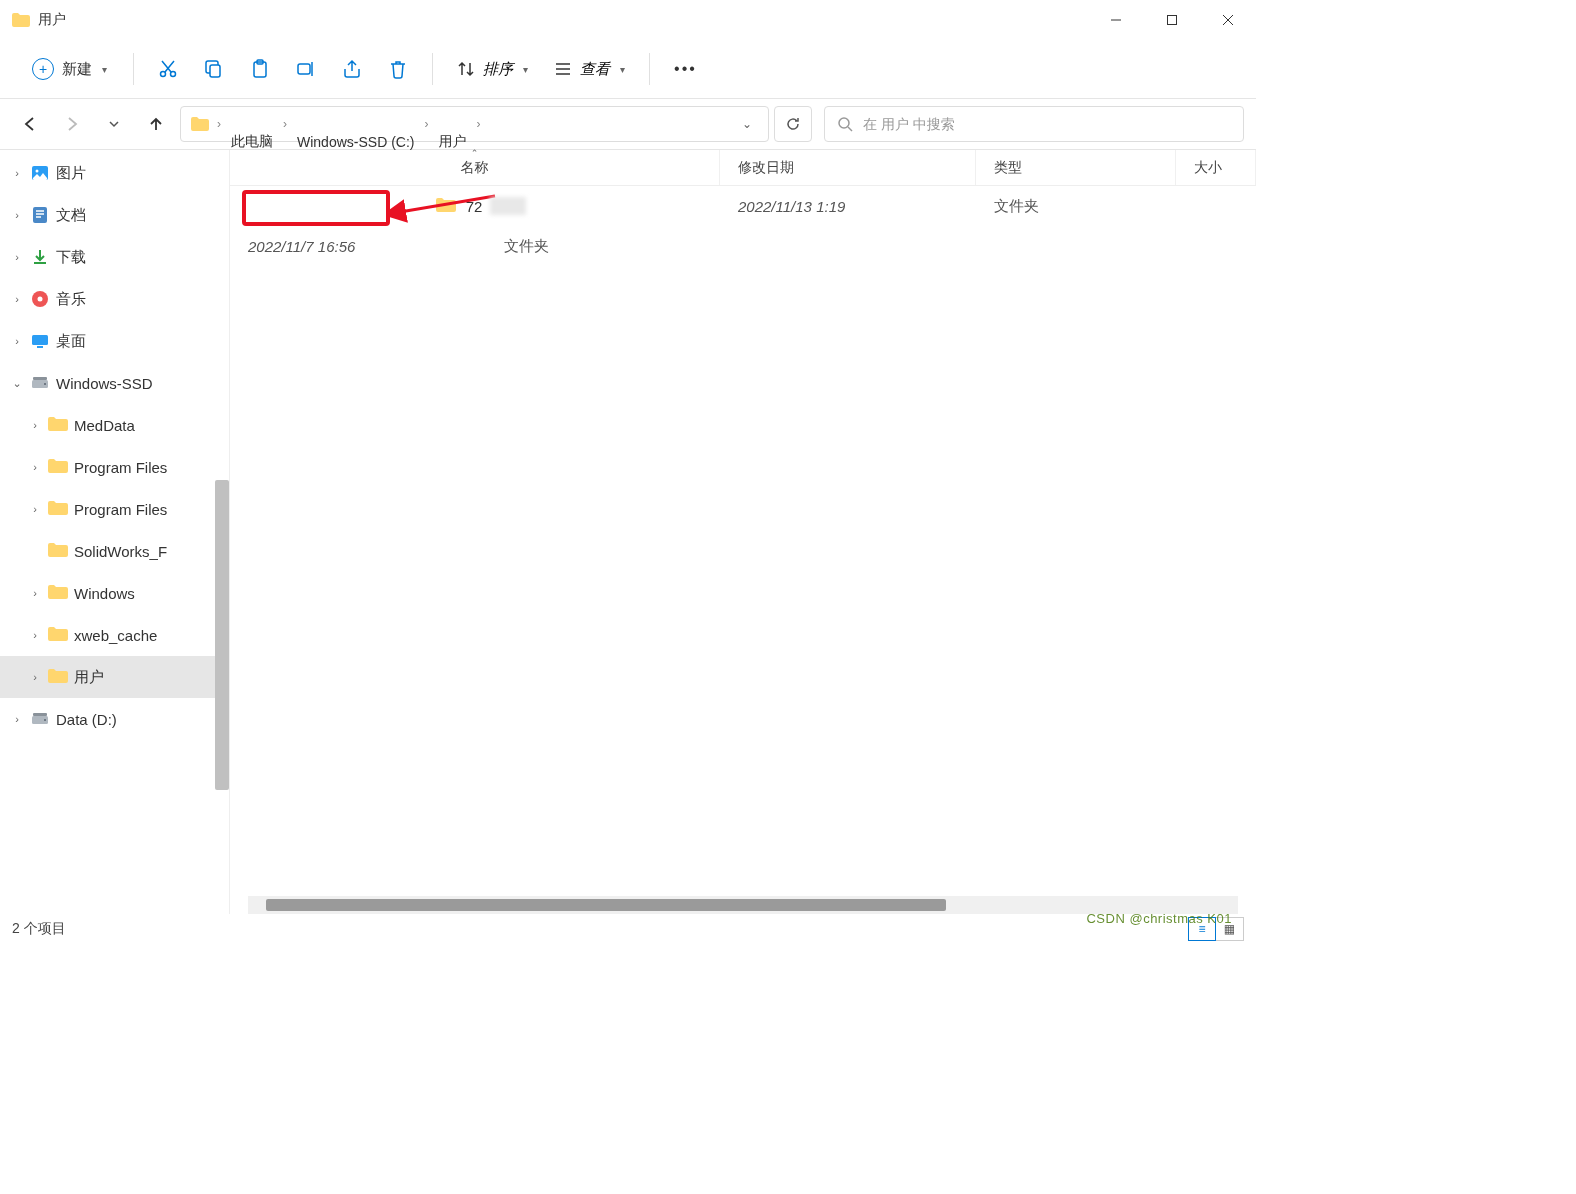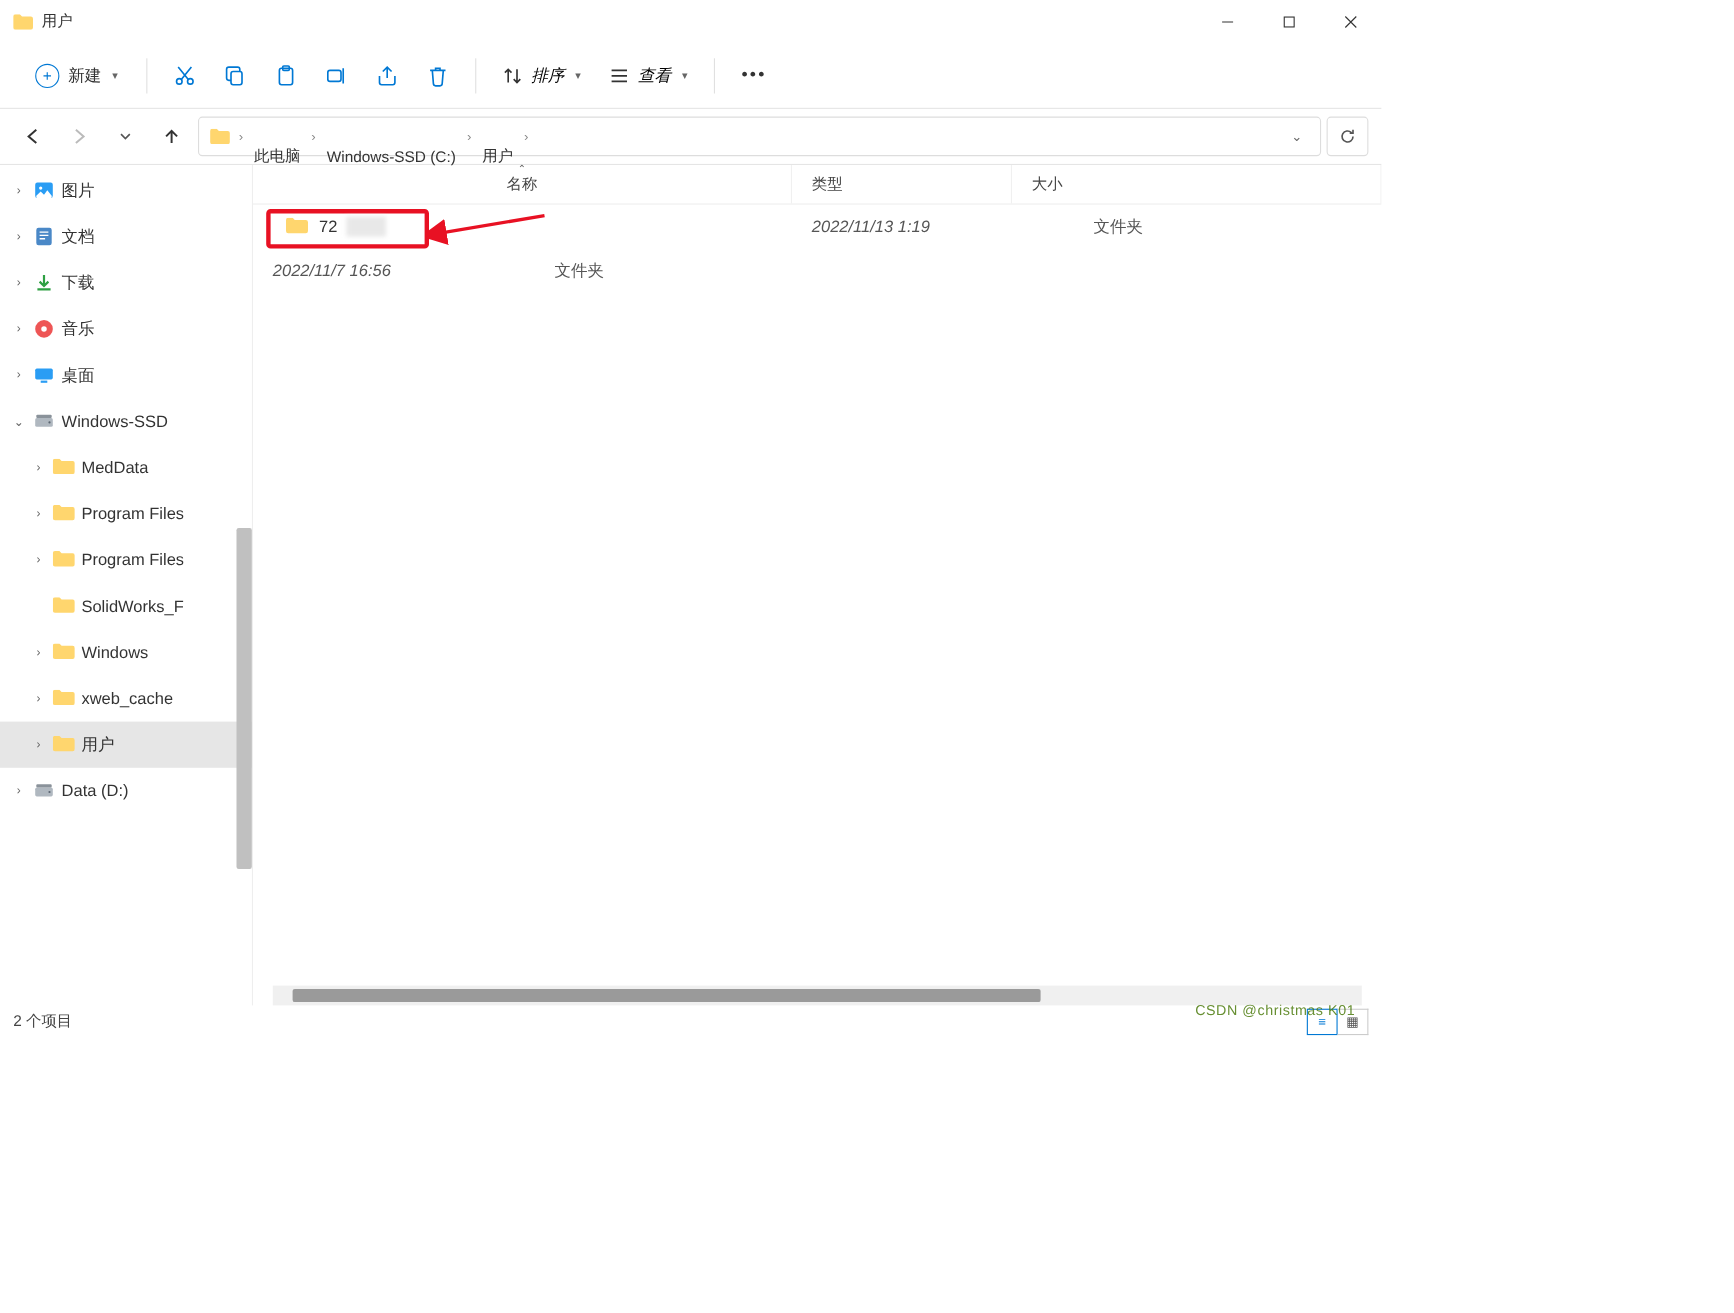--- a/index.html
+++ b/index.html
@@ -52,21 +52,21 @@
     .fl-header { display: flex; height: 36px; align-items: center; border-bottom: 1px solid #eee; font-size: 14px; color: #444; position: relative; }
     .fl-col { padding: 0 18px; position: relative; border-right: 1px solid #f0f0f0; height: 100%; display: flex; align-items: center; }
     .fl-col.name { width: 490px; justify-content: center; }
     .fl-col.date { width: 256px; }
     .fl-col.type { width: 200px; }
     .fl-col.size { flex: 1; text-align: right; }
     .fl-sortarrow { position: absolute; top: -2px; left: 50%; transform: translateX(-50%); font-size: 9px; color: #666; }
     .fl-rows { position: relative; }
     .fl-row { display: flex; height: 40px; align-items: center; font-size: 15px; color: #333; }
     .fl-cell { padding: 0 18px; }
-    .fl-cell.name { width: 490px; display: flex; align-items: center; gap: 10px; padding-left: 30px; }
+    .fl-cell.name { width: 490px; display: flex; align-items: center; gap: 10px; padding-left: 30px; justify-content: center; }
     .fl-cell.date { width: 256px; color: #555; font-style: italic; }
     .fl-cell.type { width: 200px; color: #555; }
     
     .highlight-box { position: absolute; border: 4px solid #e81123; border-radius: 4px; pointer-events: none; }
     .arrow { position: absolute; pointer-events: none; }
     
     .hscroll { height: 18px; background: #f0f0f0; margin: 0 18px; position: relative; }
     .hscroll-thumb { position: absolute; left: 18px; top: 3px; width: 680px; height: 12px; background: #9a9a9a; border-radius: 2px; }
     
     .statusbar { display: flex; align-items: center; height: 30px; padding: 0 12px; font-size: 14px; color: #444; text-align: center; }
@@ -203,20 +203,27 @@
     <span class="addr-crumb">用户</span>
     <span class="addr-sep">›</span>
     <span class="addr-dropdown">⌄</span>
   </div>
   <div class="refresh-btn">
       <svg width="16" height="16" viewBox="0 0 16 16" fill="none" stroke="#555" stroke-width="1.5">
         <path d="M13 8a5 5 0 11-1.5-3.5M13 2v3h-3"></path>
       </svg>
     </div>
 
+  <div class="search-box">
+    <svg width="16" height="16" viewBox="0 0 16 16" fill="none" stroke="#999" stroke-width="1.5">
+        <circle cx="7" cy="7" r="5"></circle>
+        <path d="M11 11l4 4"></path>
+      </svg>
+    <input type="text" placeholder="在 用户 中搜索" style="">
+  </div>
 </div>
 
 <div class="divider"></div>
 
 <div class="content">
 
   <div class="sidebar" id="sidebar">
     <div class="sidebar-scrollbar"></div>
   <div class="tree-item">
         <span class="tree-chev">›</span>
@@ -354,20 +361,21 @@
         <span class="tree-label">Data (D:)</span>
       </div>
     </div>
 
   <div class="filelist">
     <div class="fl-header">
       <div class="fl-col name">
         <span class="fl-sortarrow">⌃</span>
         <span>名称</span>
       </div>
+      <div class="fl-col date">修改日期</div>
       <div class="fl-col type">类型</div>
       <div class="fl-col size">大小</div>
     </div>
     <div class="fl-rows" id="filerows">
       <div class="highlight-box" style="left:12px;top:4px;width:148px;height:36px;"></div>
       <svg class="arrow" style="left:160px;top:4px;" width="110" height="36" viewBox="0 0 110 36">
         <defs>
             <marker id="ah" markerWidth="8" markerHeight="8" refX="2" refY="4" orient="auto">
               <path d="M0 0L8 4L0 8z" fill="#e81123"></path>
             </marker>

